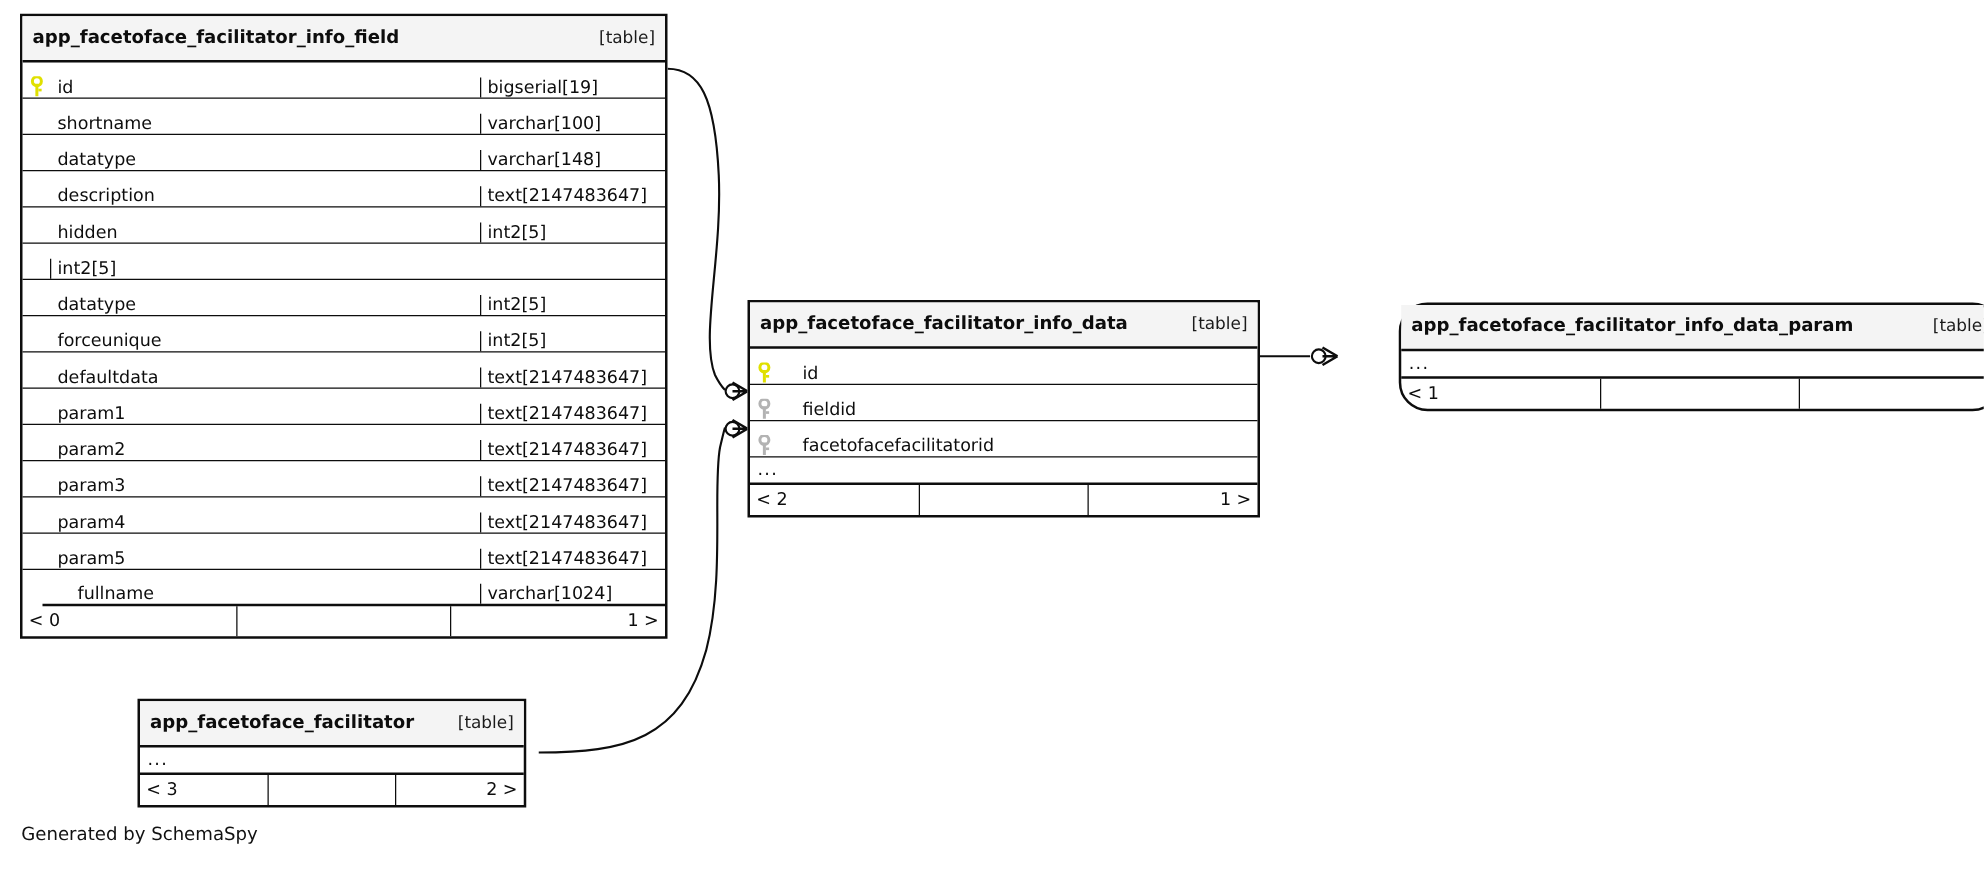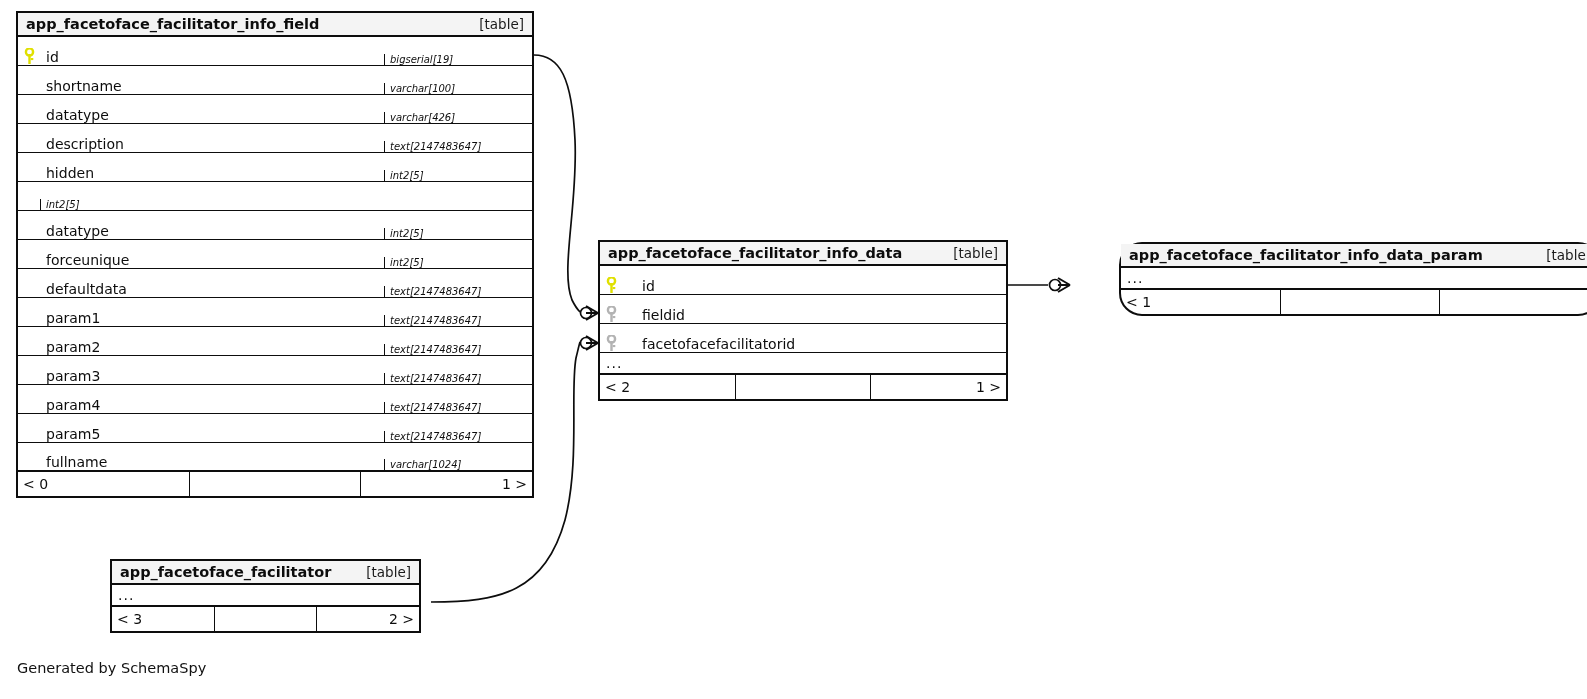--- a/index.html
+++ b/index.html
@@ -38,21 +38,21 @@
     z-index: 2;
   }
 
   .tbl-header {
     display: flex;
     align-items: center;
     justify-content: space-between;
     background: #f4f4f4;
     border-bottom: 2px solid #0d0d0d;
     padding: 3px 8px 4px 8px;
-    height: 24px;
+    height: 37px;
     box-sizing: border-box;
   }
   .tbl-title {
     font-weight: bold;
     font-size: 14.5px;
     color: #0d0d0d;
     white-space: nowrap;
   }
   .tbl-tag {
     font-size: 13.5px;
@@ -63,41 +63,41 @@
 
   .col-row {
     display: flex;
     align-items: flex-end;
     border-bottom: 1px solid #0d0d0d;
     height: 29px;
     box-sizing: border-box;
   }
   .col-row.last-col {
     border-bottom: 2px solid #0d0d0d;
+    margin-left: 16px;
   }
   .col-name {
     flex: 1 1 auto;
     display: flex;
     align-items: center;
     font-size: 14px;
     color: #0d0d0d;
     padding-left: 6px;
     white-space: nowrap;
     overflow: hidden;
   }
   .col-type {
     flex: 0 0 auto;
     display: flex;
     align-items: center;
-    font-size: 10px;
+    font-size: 14px;
     color: #0d0d0d;
     border-left: 1px solid #0d0d0d;
     padding-left: 5px;
     white-space: nowrap;
-    font-style: italic;
   }
 
   .key-slot {
     flex: 0 0 auto;
     width: 22px;
     display: flex;
     align-items: center;
     justify-content: center;
   }
   .key-slot.empty {
@@ -208,21 +208,21 @@
     </div>
 
     <div class="col-row">
       <span class="key-slot empty"></span>
       <span class="col-name">shortname</span>
       <span class="col-type">varchar[100]</span>
     </div>
     <div class="col-row">
       <span class="key-slot empty"></span>
       <span class="col-name">datatype</span>
-      <span class="col-type">varchar[426]</span>
+      <span class="col-type">varchar[148]</span>
     </div>
     <div class="col-row">
       <span class="key-slot empty"></span>
       <span class="col-name">description</span>
       <span class="col-type">text[2147483647]</span>
     </div>
     <div class="col-row">
       <span class="key-slot empty"></span>
       <span class="col-name">hidden</span>
       <span class="col-type">int2[5]</span>

